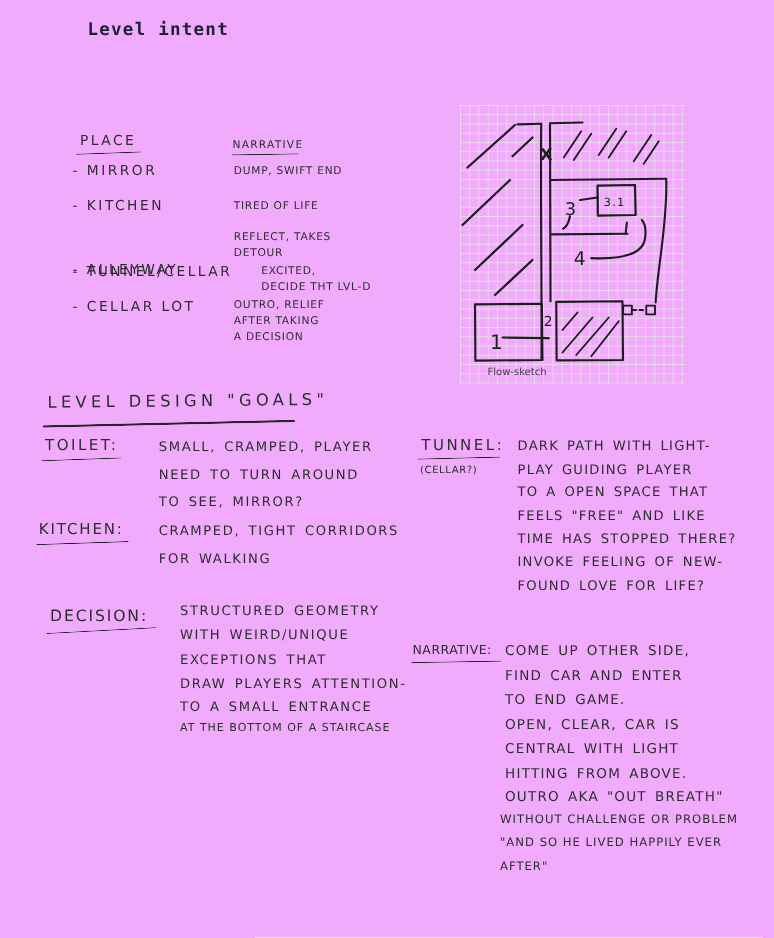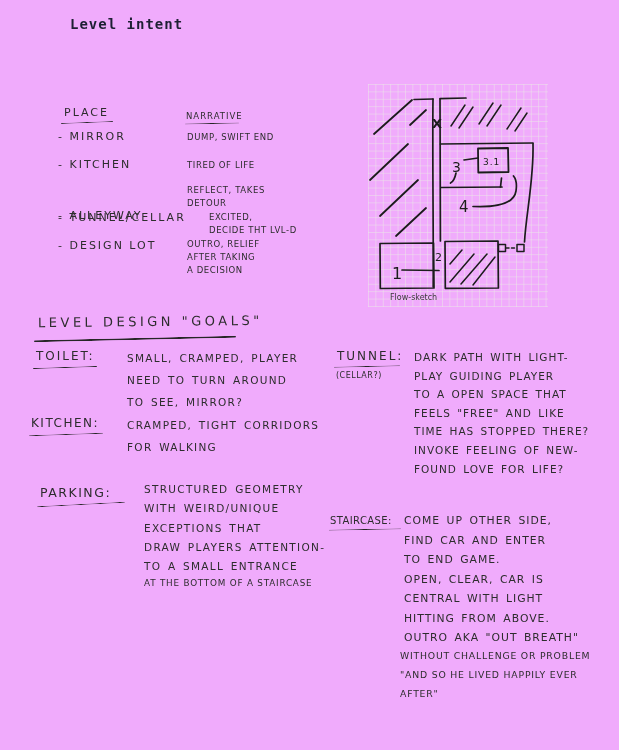--- a/index.html
+++ b/index.html
@@ -43,21 +43,21 @@
     <div class="abs hand th-big" style="left:64px; top:106px;">PLACE</div>
     <div class="uline" style="left:61px; top:122px; width:52px; transform:rotate(-2deg);"></div>
 
     <div class="abs hand th-sm" style="left:186px; top:111px;">NARRATIVE</div>
     <div class="uline uline-thin" style="left:185px; top:123px; width:54px; transform:rotate(-1deg);"></div>
 
     <div class="abs hand place-cell" style="left:58px; top:130px;">- MIRROR</div>
     <div class="abs hand place-cell" style="left:58px; top:158px;">- KITCHEN</div>
     <div class="abs hand place-cell" style="left:58px; top:185px;margin-top:24px;">- ALLEYWAY</div>
     <div class="abs hand place-cell" style="left:58px; top:211px;">- TUNNEL/CELLAR</div>
-    <div class="abs hand place-cell" style="left:58px; top:239px;">- DESIGN LOT</div>
+    <div class="abs hand place-cell" style="left:58px; top:239px;">- CELLAR LOT</div>
 
     <div class="abs narr-cell" style="left:187px; top:131px;">DUMP, SWIFT END</div>
     <div class="abs narr-cell" style="left:187px; top:159px;">TIRED OF LIFE</div>
     <div class="abs narr-cell" style="left:187px; top:184px;">REFLECT, TAKES<br>DETOUR</div>
     <div class="abs narr-cell" style="left:209px; top:211px;">EXCITED,<br>DECIDE THT LVL-D</div>
     <div class="abs narr-cell" style="left:187px; top:238px;">OUTRO, RELIEF<br>AFTER TAKING<br>A DECISION</div>
   </div>
 
   <div class="abs" style="left:368px; top:84px;">
     <svg viewBox="0 0 180 223" width="180" height="223">
@@ -140,34 +140,34 @@
     <div class="abs body" style="left:127px; top:347px;">SMALL, CRAMPED, PLAYER<br>NEED TO TURN AROUND<br>TO SEE, MIRROR?</div>
   </div>
 
   <div>
     <div class="abs hand sec-label" style="left:31px; top:416px; letter-spacing:1.5px;">KITCHEN:</div>
     <div class="uline" style="left:29px; top:434px; width:74px; transform:rotate(-2deg);"></div>
     <div class="abs body" style="left:127px; top:414px;">CRAMPED, TIGHT CORRIDORS<br>FOR WALKING</div>
   </div>
 
   <div>
-    <div class="abs hand sec-label" style="left:40px; top:485px; font-size:12.5px; letter-spacing:1.5px;">PARKING:</div>
+    <div class="abs hand sec-label" style="left:40px; top:485px; font-size:12.5px; letter-spacing:1.5px;">DECISION:</div>
     <div class="uline" style="left:37px; top:504px; width:88px; transform:rotate(-3deg);"></div>
     <div class="abs body body-tight" style="left:144px; top:480px;">STRUCTURED GEOMETRY<br>WITH WEIRD/UNIQUE<br>EXCEPTIONS THAT<br>DRAW PLAYERS ATTENTION-<br>TO A SMALL ENTRANCE</div>
     <div class="abs small-note" style="left:144px; top:578px;">AT THE BOTTOM OF A STAIRCASE</div>
   </div>
 
 
   <div>
     <div class="abs hand sec-label" style="left:337px; top:349px;">TUNNEL:</div>
     <div class="uline" style="left:334px; top:366px; width:66px; transform:rotate(-1.5deg);"></div>
     <div class="abs hand sec-sublabel" style="left:336px; top:371px;">(CELLAR?)</div>
     <div class="abs body body-tunnel" style="left:414px; top:348px;">DARK PATH WITH LIGHT-<br>PLAY GUIDING PLAYER<br>TO A OPEN SPACE THAT<br>FEELS "FREE" AND LIKE<br>TIME HAS STOPPED THERE?<br>INVOKE FEELING OF NEW-<br>FOUND LOVE FOR LIFE?</div>
   </div>
 
   <div>
-    <div class="abs hand" style="left:330px; top:515px; font-size:10px; letter-spacing:.4px;">STAIRCASE:</div>
+    <div class="abs hand" style="left:330px; top:515px; font-size:10px; letter-spacing:.4px;">NARRATIVE:</div>
     <div class="uline uline-thin" style="left:329px; top:529px; width:72px; transform:rotate(-1deg);"></div>
     <div class="abs body body-park" style="left:404px; top:511px;">COME UP OTHER SIDE,<br>FIND CAR AND ENTER<br>TO END GAME.<br>OPEN, CLEAR, CAR IS<br>CENTRAL WITH LIGHT<br>HITTING FROM ABOVE.<br>OUTRO AKA "OUT BREATH"</div>
     <div class="abs park-small" style="left:400px; top:646px;">WITHOUT CHALLENGE OR PROBLEM<br>"AND SO HE LIVED HAPPILY EVER<br>AFTER"</div>
   </div>
 
 </div>
 
 </body></html>

